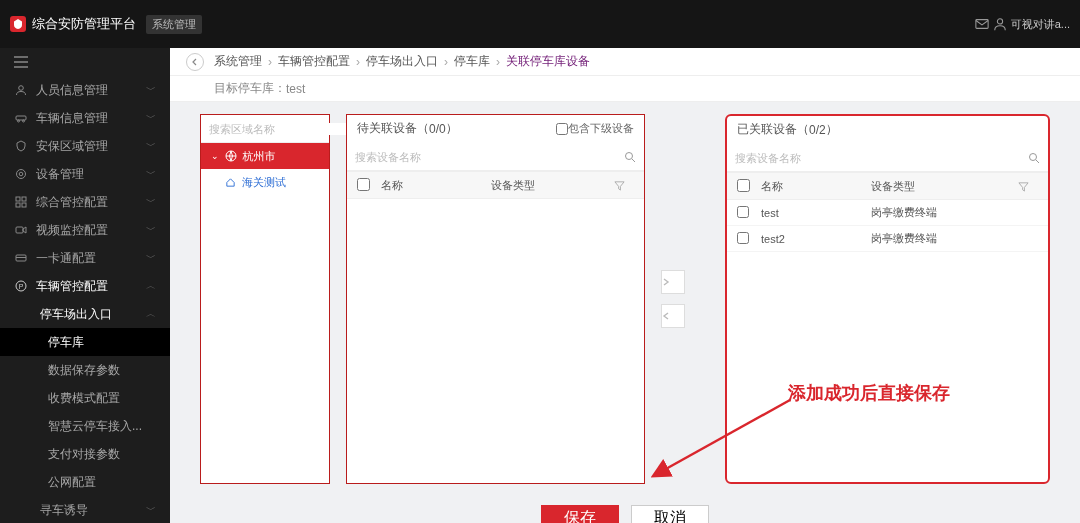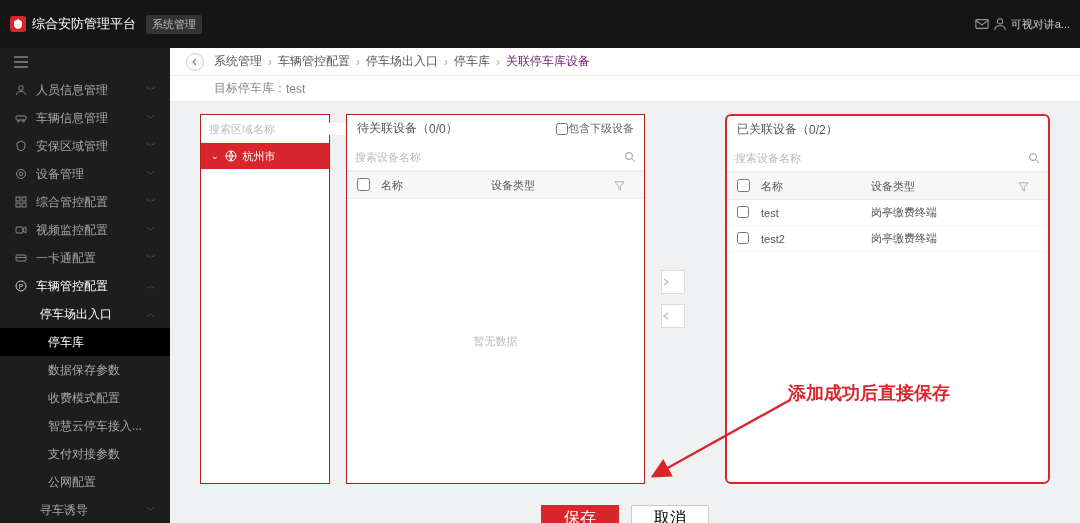--- a/index.html
+++ b/index.html
@@ -273,20 +273,28 @@
         <div class="tree-item sel">
           <span class="caret">⌄</span>
           <span>
               <svg width="12" height="12" viewBox="0 0 12 12">
                 <circle cx="6" cy="6" r="5" fill="none" stroke="#fff"></circle>
                 <path d="M1 6 H11 M6 1 Q9 6 6 11 Q3 6 6 1" fill="none" stroke="#fff"></path>
               </svg>
             </span>
           <span>杭州市</span>
         </div>
+        <div class="tree-item child">
+          <span class="dot">
+              <svg width="11" height="11" viewBox="0 0 12 12">
+                <path d="M2 6 L6 2 L10 6 V10 H2 Z" fill="none" stroke="#2b6cd4"></path>
+              </svg>
+            </span>
+          <span>海关测试</span>
+        </div>
       </div>
 
       <div class="panel mid-panel">
         <div class="panel-title">
           <span>待关联设备（</span>
             <span>0/0</span>
             <span>）</span>
           <label class="chk-wrap">
             <input type="checkbox" style="">
             <span>包含下级设备</span>
@@ -303,23 +311,20 @@
         </div>
         <div class="thead">
           <span class="cb"><input type="checkbox" style=""></span>
           <span class="c1">名称</span>
           <span class="c2">设备类型</span>
           <span class="flt">
               <svg width="11" height="11" viewBox="0 0 12 12">
                 <path d="M1 2 H11 L7 7 V11 L5 9.5 V7 Z" fill="none" stroke="#aaa"></path>
               </svg>
             </span>
-        </div>
-        <div class="tbody">
-          <div class="empty">暂无数据</div>
         </div>
       </div>
 
       <div class="transfer">
         <button>
             <svg width="8" height="8" viewBox="0 0 8 8">
               <path d="M2 1 L6 4 L2 7" fill="none" stroke="#bbb" stroke-width="1.4"></path>
             </svg>
           </button>
         <button>

